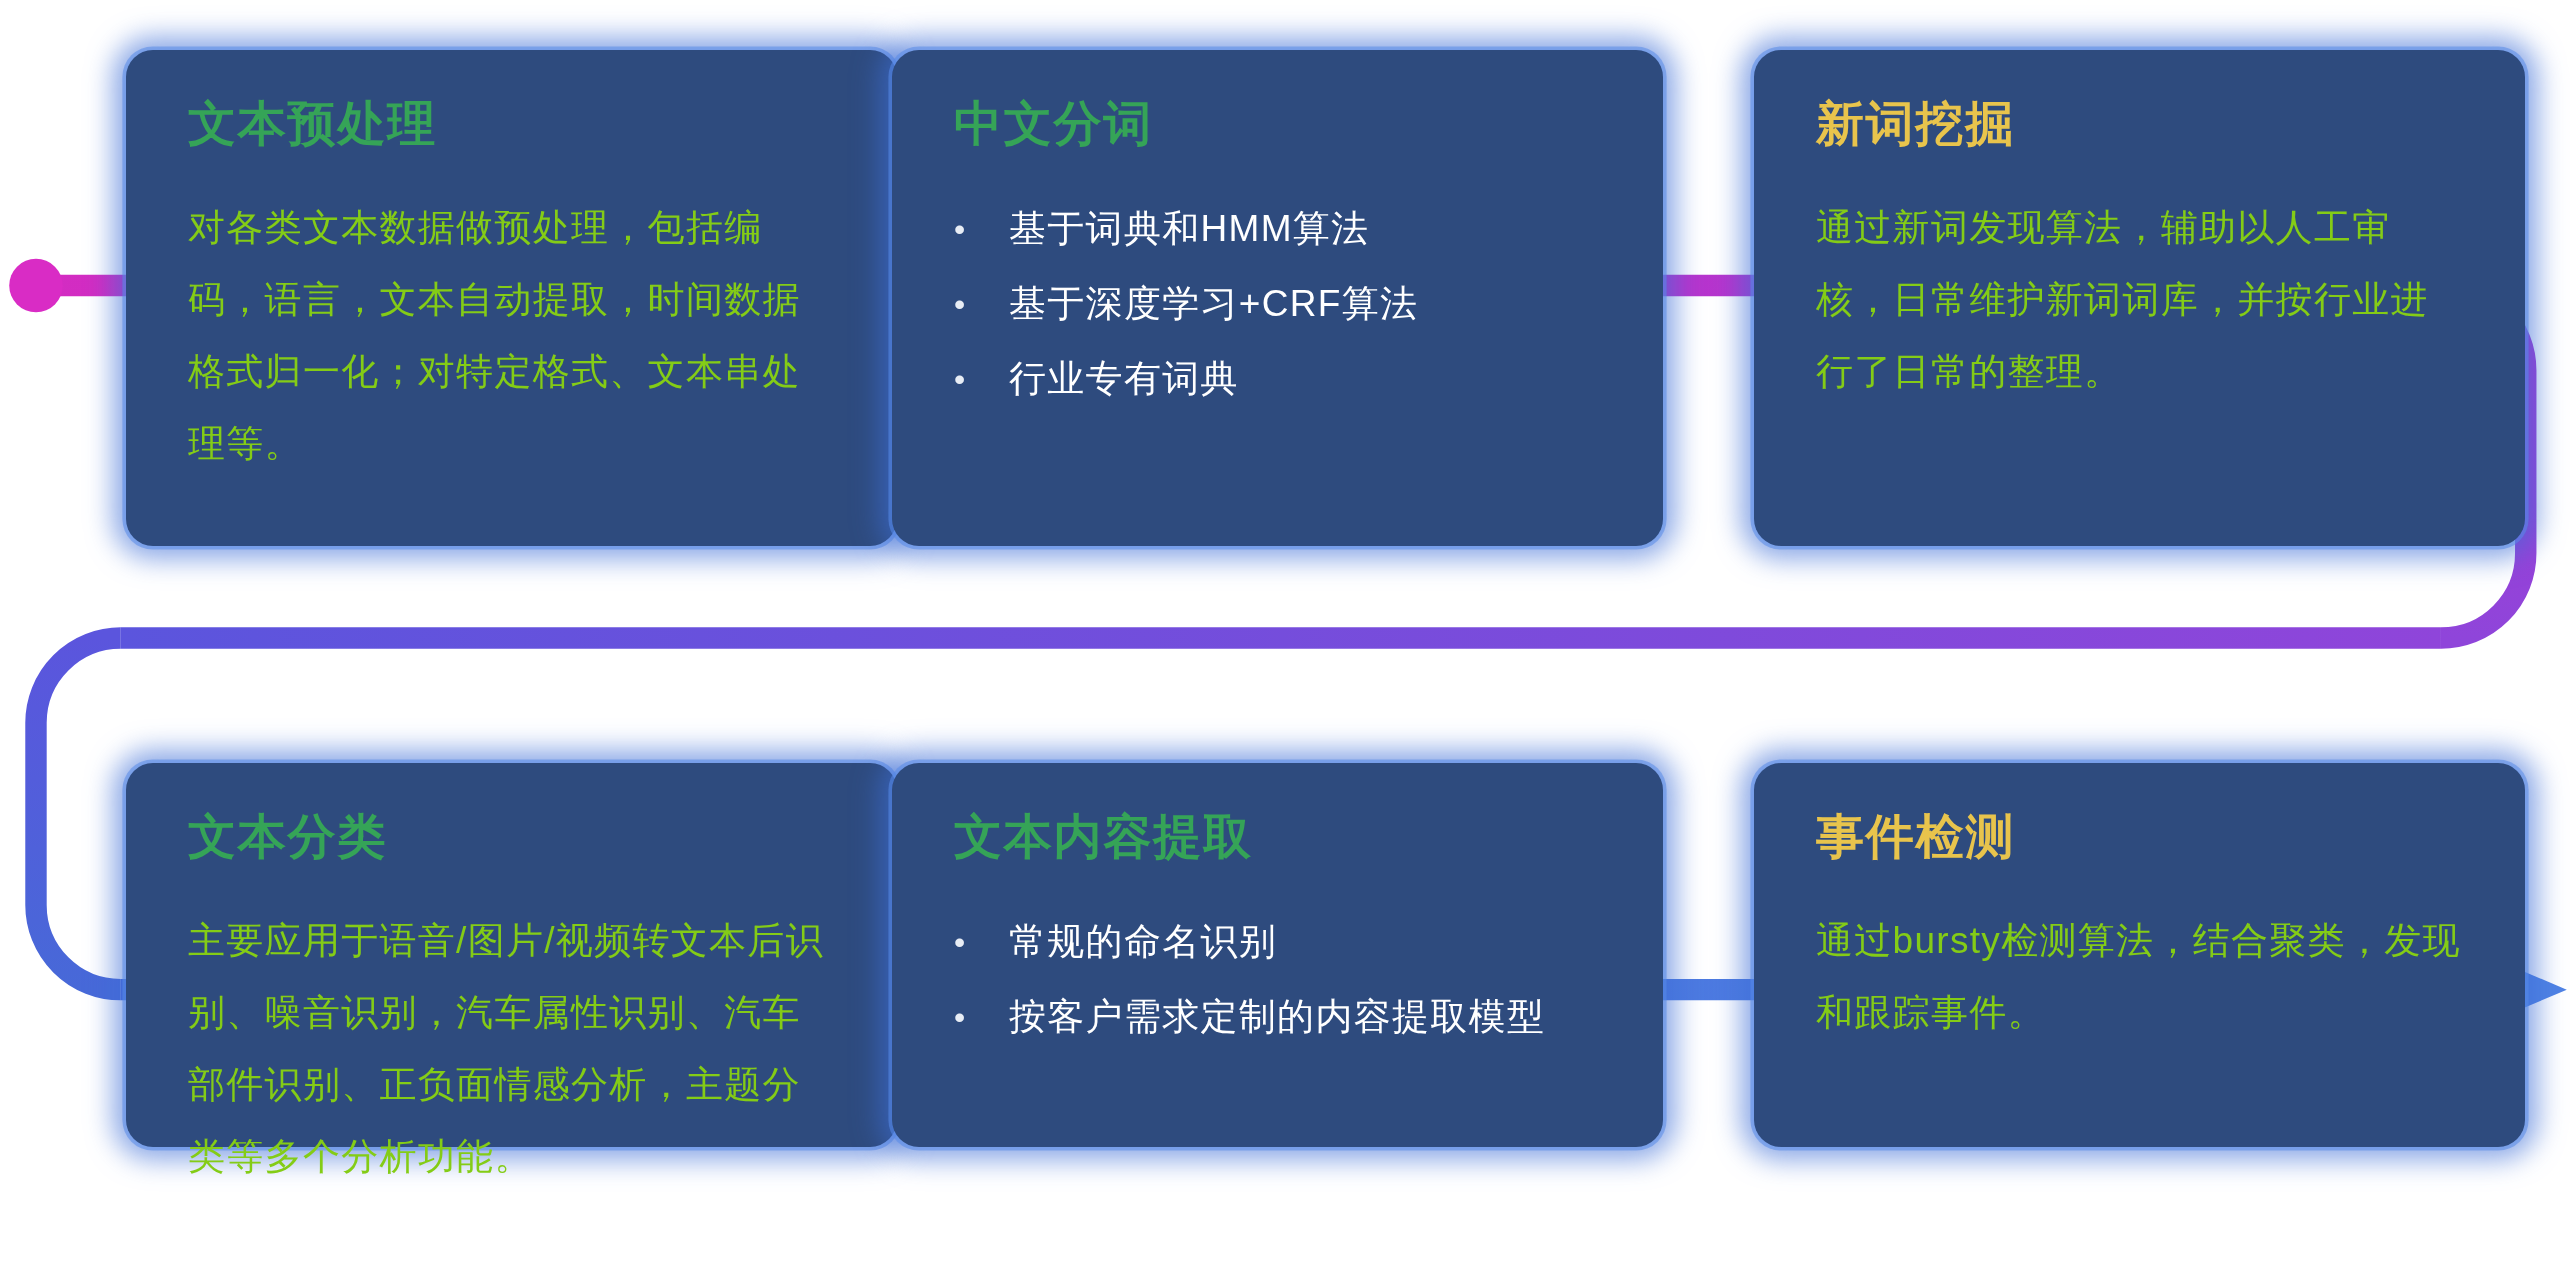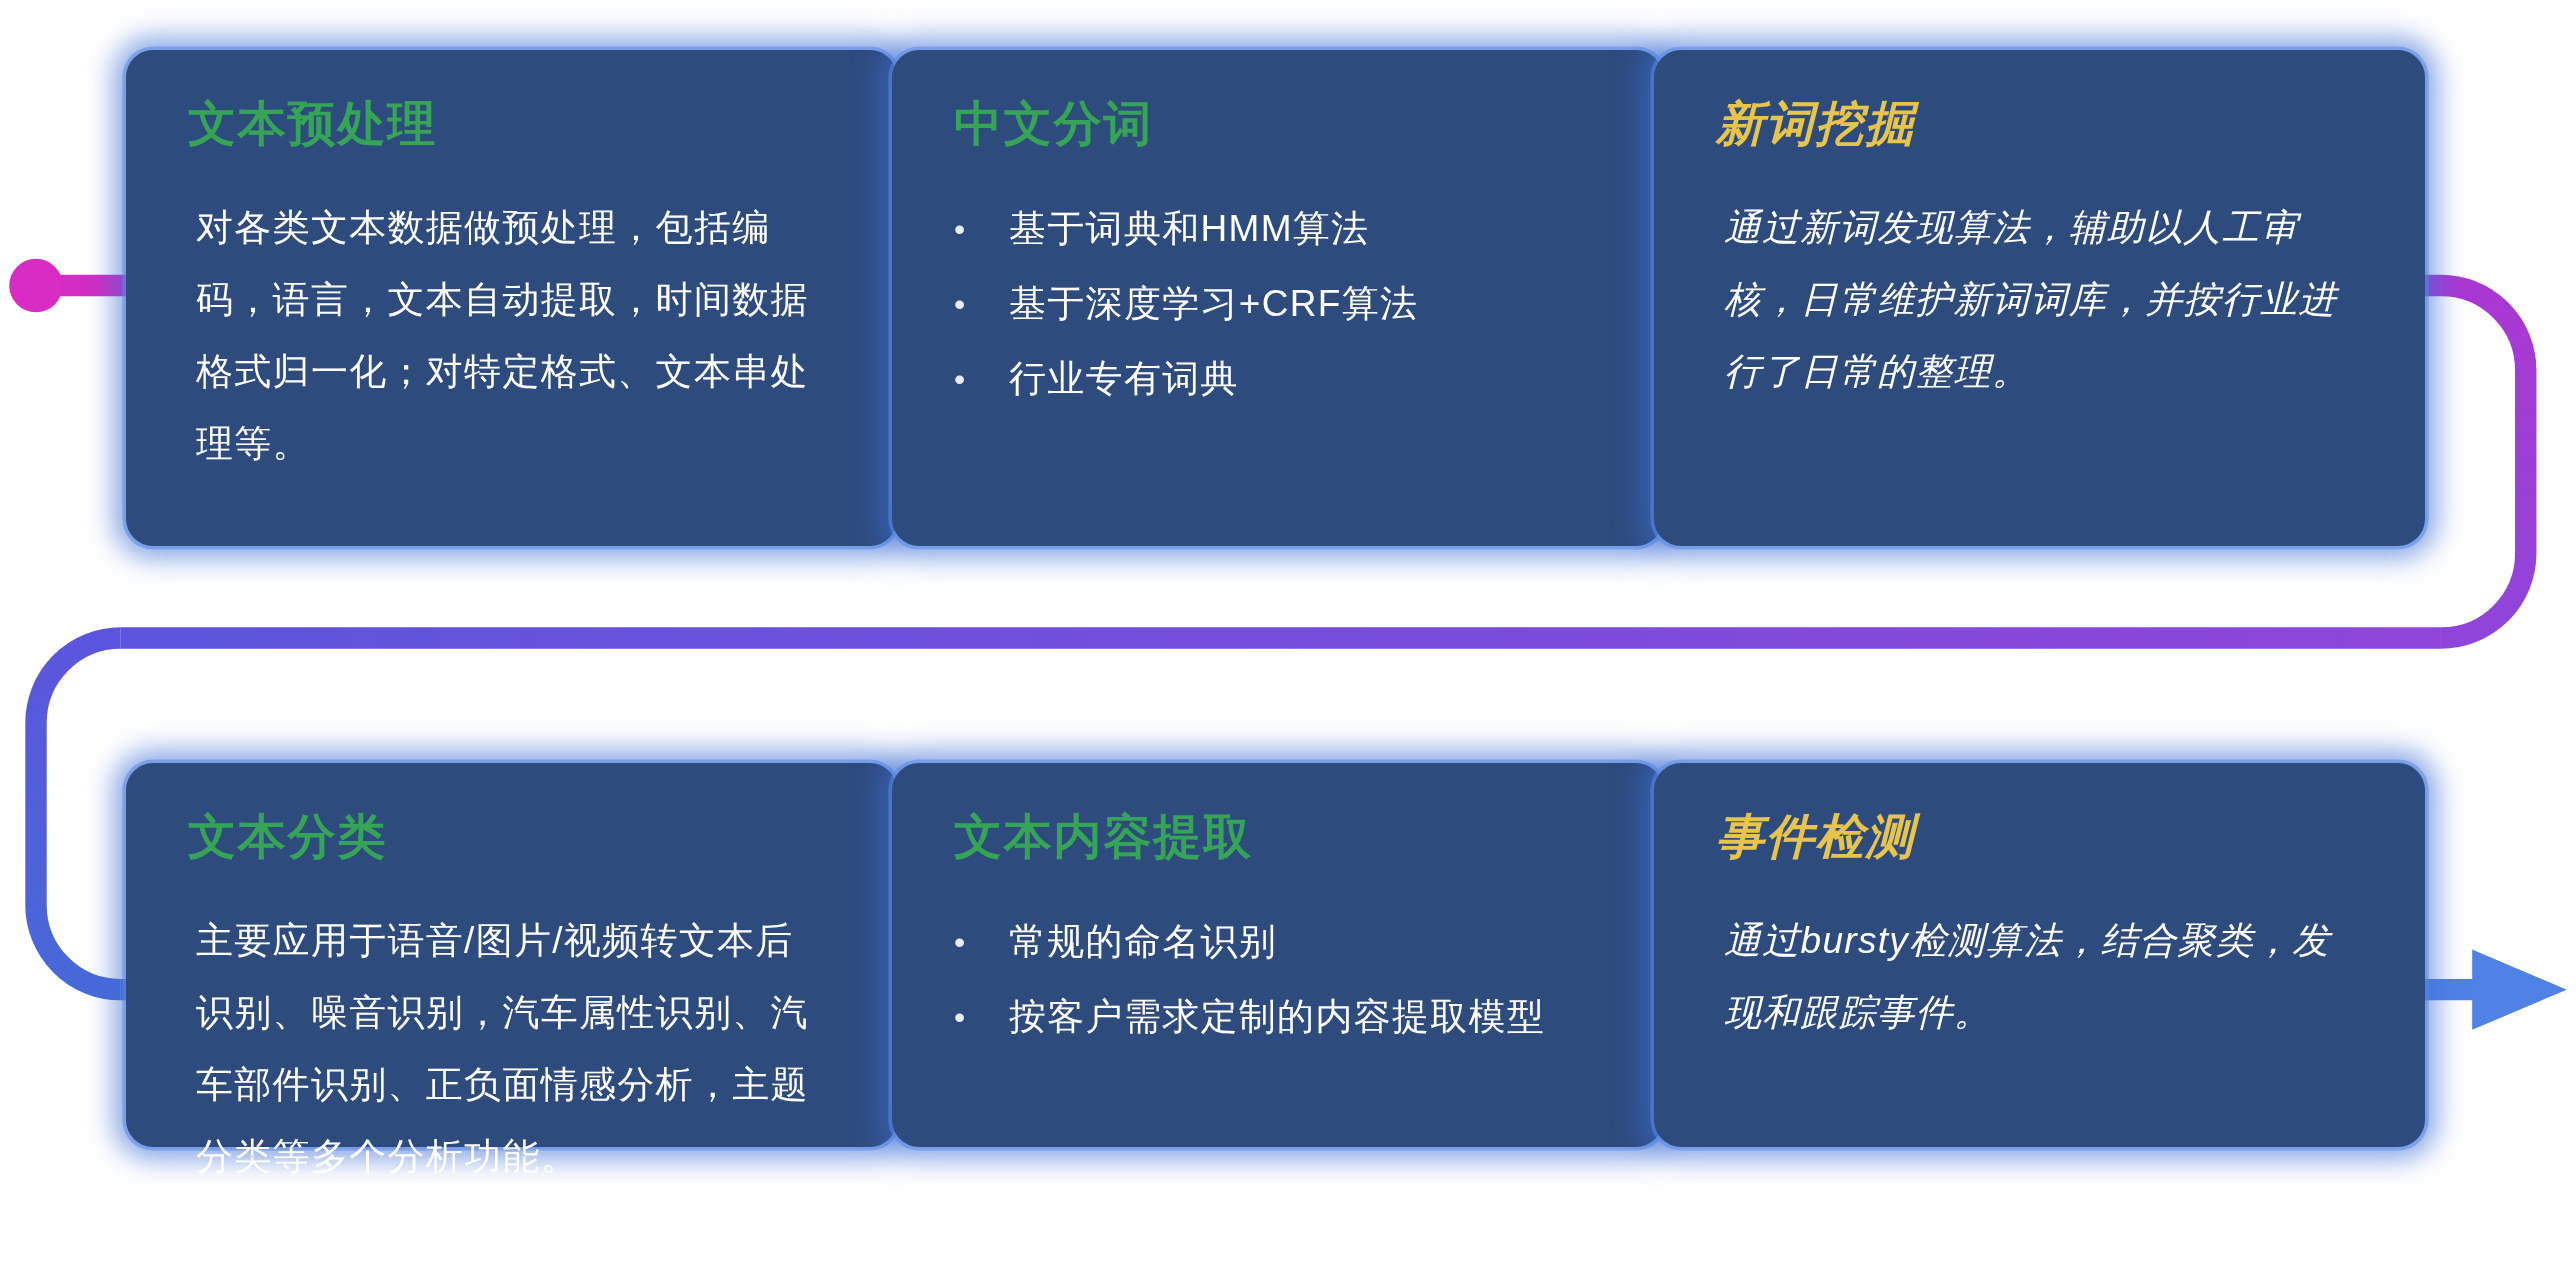--- a/index.html
+++ b/index.html
@@ -19,36 +19,36 @@
     background:#2e4b7e;
     border-radius:27px;
     padding:45px 62px 0 62px;
     box-shadow:0 0 0 3.6px rgba(88,138,232,0.55), 0 0 27px 12.5px rgba(62,110,214,0.60);
     z-index:1;
   }
   .row1{top:50px;height:496px;}
   .row2{top:763px;height:384px;}
   .c1{left:126px;}
   .c2{left:892px;}
-  .c3{left:1654px;font-style:italic;}
+  .c3{left:1754px;}
   .card-title{
     font-size:48px;
     font-weight:bold;
     letter-spacing:1.8px;
     margin:0 0 39px 0;
     line-height:1.2;
   }
   .title-green{color:#35a457;}
   .title-yellow{color:#e8c44c;}
   .card-body{
-    color:#ffffff;
+    color:#84cc16;
     font-size:37px;
     line-height:1.95;
     letter-spacing:1.3px;
-    margin:8px;
+    margin:0;
   }
   ul.bullets{
     list-style:none;
     margin:7.1px 0 0 0;
     padding:0;
     color:#ffffff;
     font-size:37px;
     letter-spacing:1.3px;
   }
   ul.bullets li{

